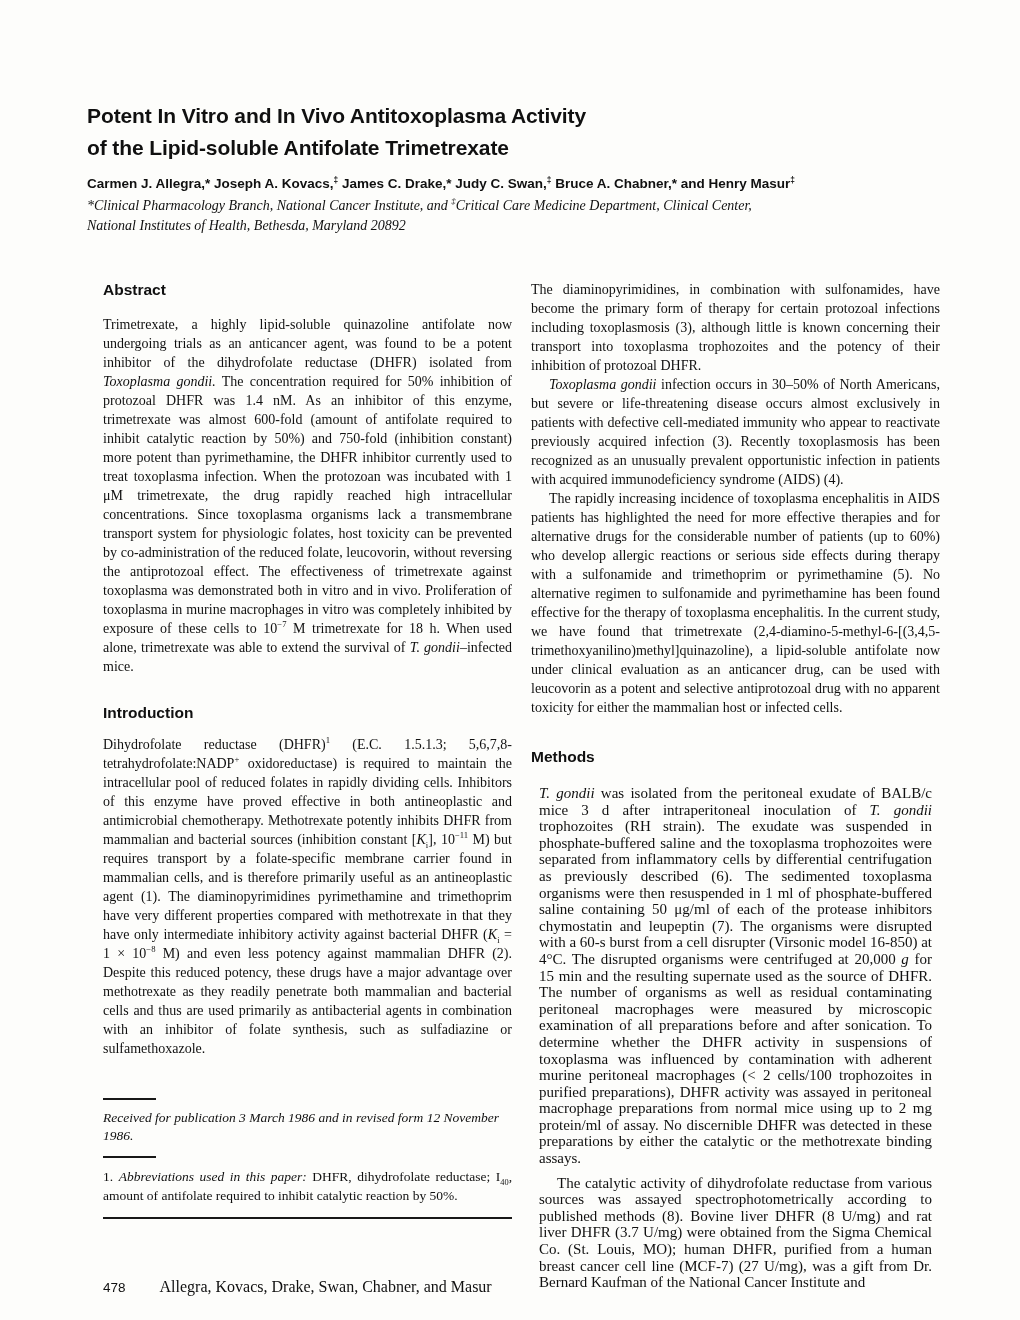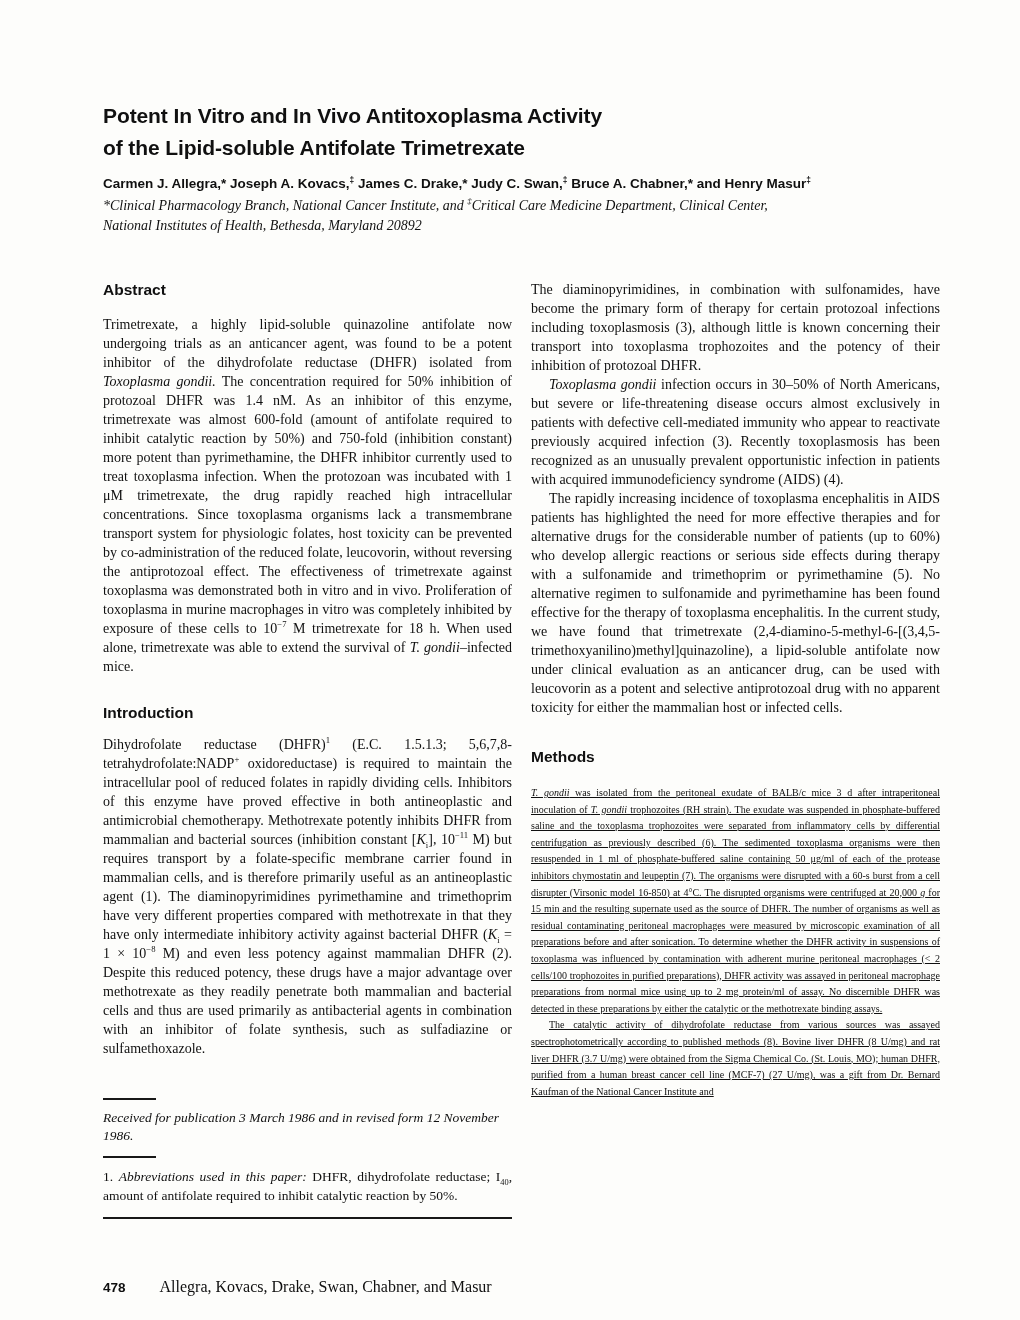--- a/index.html
+++ b/index.html
@@ -7,21 +7,21 @@
     position:relative;
     width:1020px; height:1320px;
     background:#fdfdfb;
     color:#101010;
     overflow:hidden;
     font-family:"Liberation Serif", serif;
   }
   sup { font-size:62%; line-height:0; vertical-align:super; }
   sub { font-size:62%; line-height:0; vertical-align:sub; }
 
-  .header { position:absolute; left:103px; top:100px; width:845px; }
+  .header { position:absolute; left:87px; top:100px; width:845px; }
   .title {
     margin:0;
     font-family:"Liberation Sans", sans-serif;
     font-weight:700; font-size:21px; line-height:32px;
     letter-spacing:-0.1px;
   }
   .authors {
     margin:12px 0 0;
     font-family:"Liberation Sans", sans-serif;
     font-weight:700; font-size:13.5px; line-height:16px;
@@ -44,37 +44,37 @@
   .abstract-body {
     margin:15px 0 0;
     font-weight:400; font-size:14px; line-height:19px;
   }
   .intro-h   { margin-top:27px; }
   .intro-body{ margin:12px 0 0; font-size:14px; line-height:19px; }
 
   .rc-p { margin:0; font-size:14px; line-height:19px; }
   .indent { text-indent:18px; }
   .methods-h { margin-top:30px; }
-  .methods-p { margin:0; font-size:10px; line-height:16.6px;text-decoration:underline; }
+  .methods-p { margin:8px; font-size:15px; line-height:16.6px; }
   .methods-first { margin-top:18px; }
 
   .footnotes { position:absolute; left:103px; top:1098px; width:409px; }
   .fn-rule { width:53px; height:0; border-top:2px solid #181818; }
   .received {
     margin:9px 0 11px;
     font-style:italic; font-size:13.5px; line-height:18px;
   }
   .abbrev { margin:10px 0 0; font-size:13.5px; line-height:18.5px; text-align:justify; }
   .journal-rule { width:100%; height:0; border-top:2.5px solid #181818; margin-top:12px; }
   .journal { margin:8px 0 0; font-size:13.5px; line-height:18px; }
 
   .footer { position:absolute; left:103px; top:1278px; width:700px; }
   .pageno {
     font-family:"Liberation Sans", sans-serif;
-    font-weight:700; font-size:13.5px;text-align:right;
+    font-weight:400; font-size:13.5px;text-align:right;
   }
   .running { font-size:16px; margin-left:30px; }
 </style>
 </head>
 <body>
 
 <div class="page">
 
   <header class="header">
     <h1 class="title">Potent In Vitro and In Vivo Antitoxoplasma Activity<br>of the Lipid-soluble Antifolate Trimetrexate</h1>

